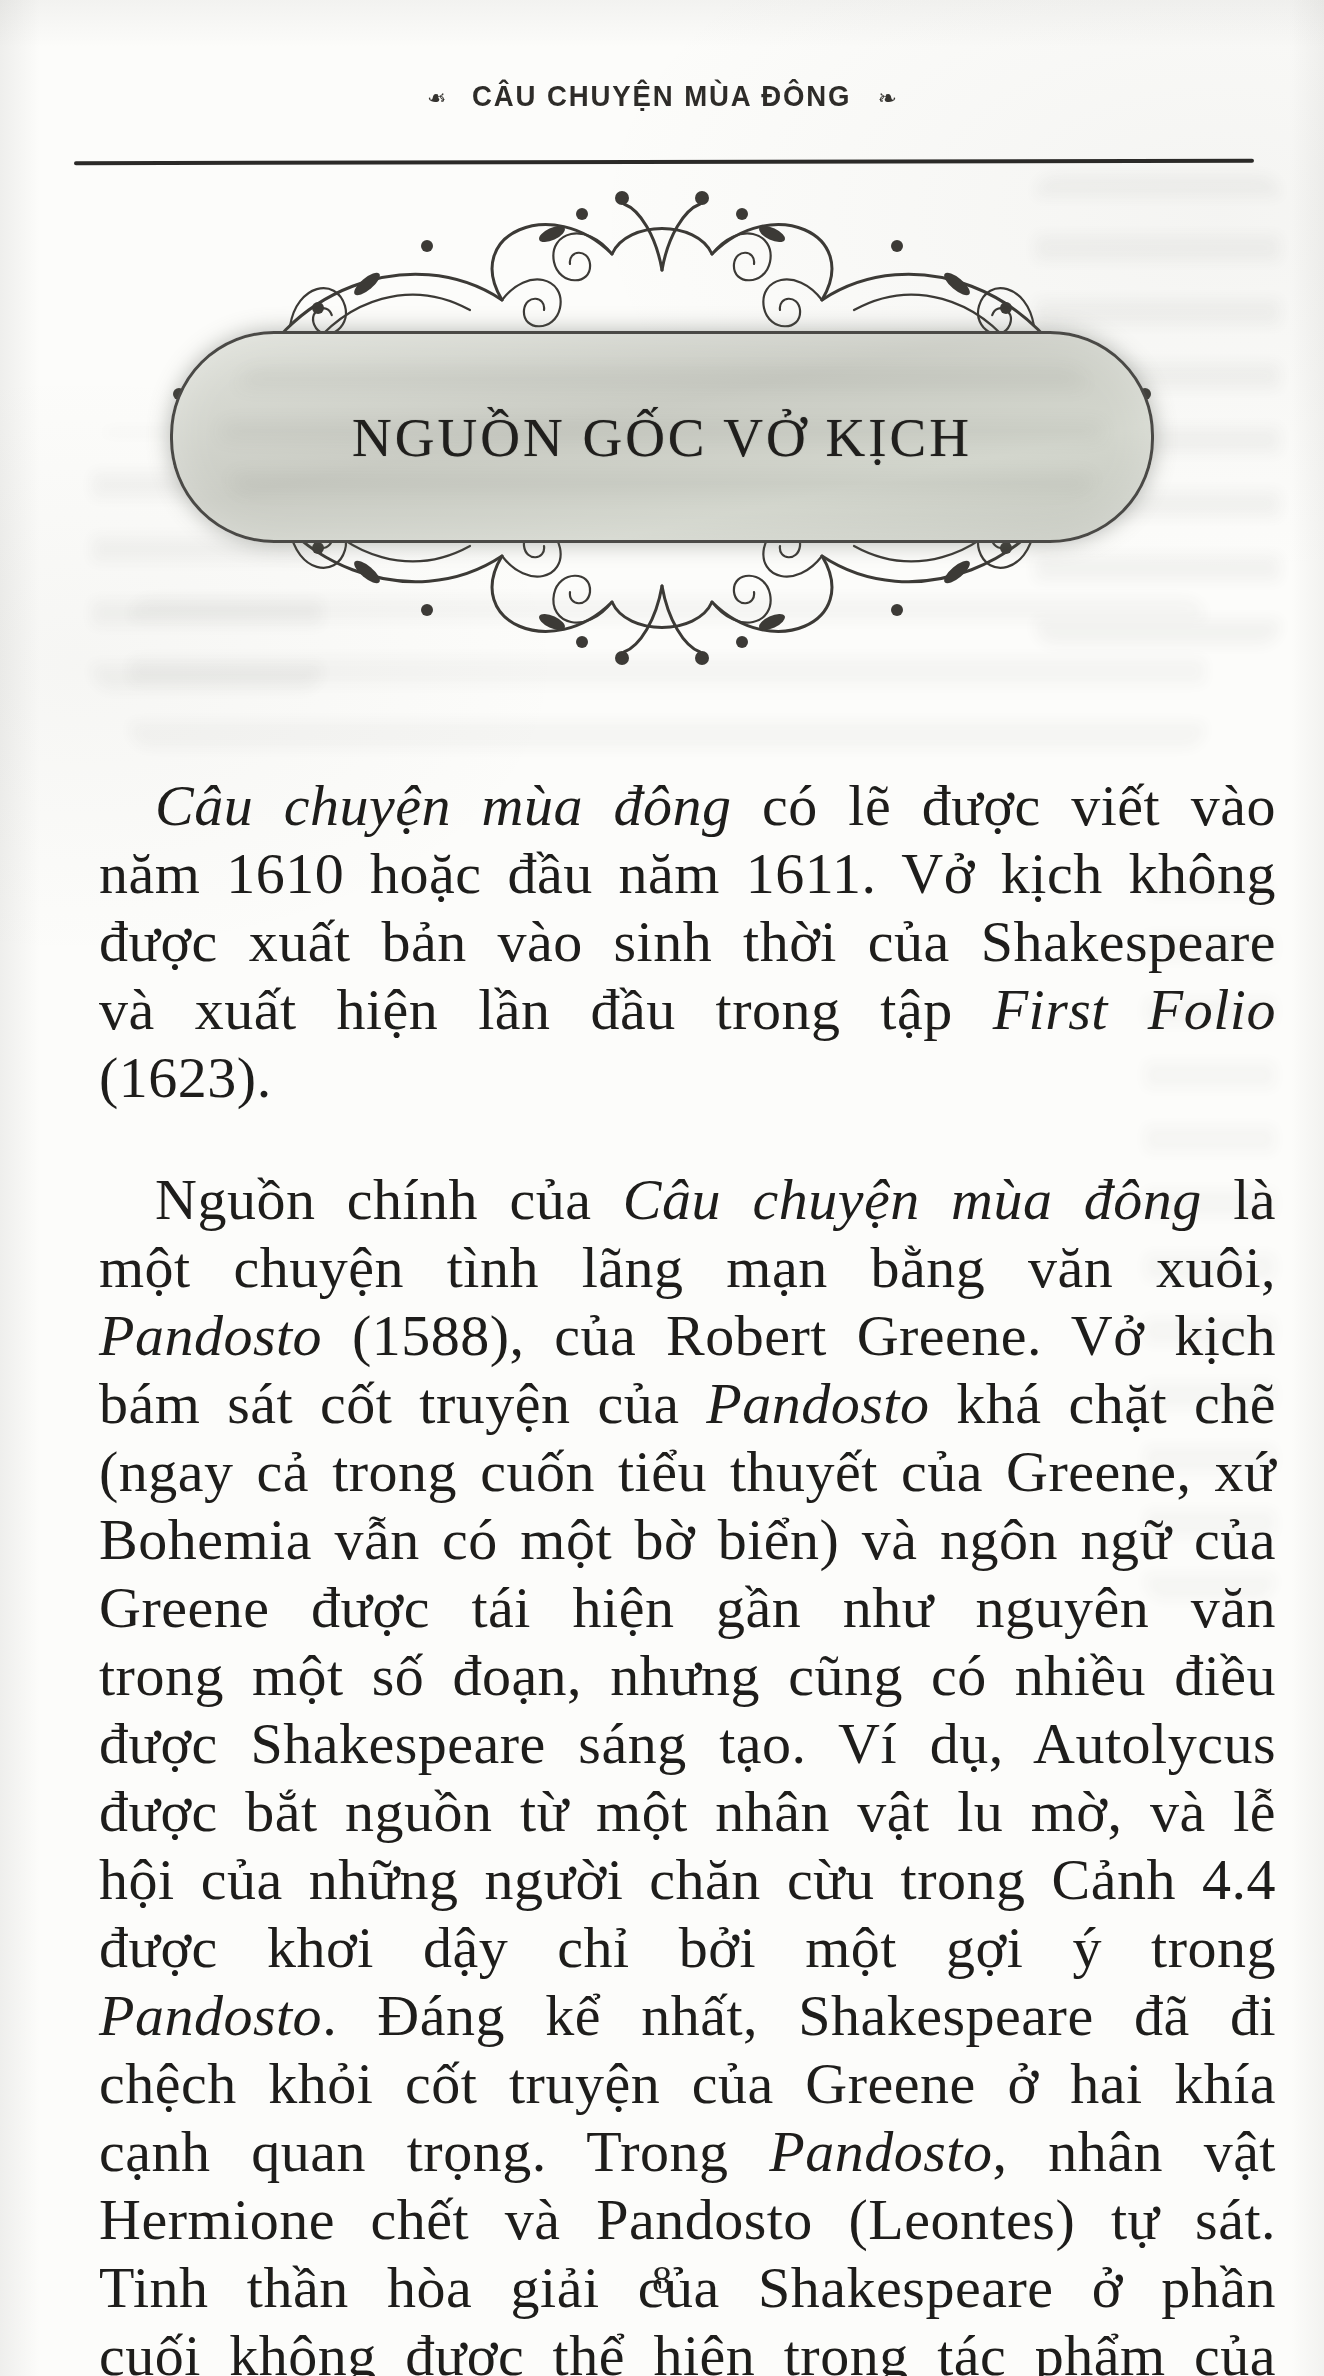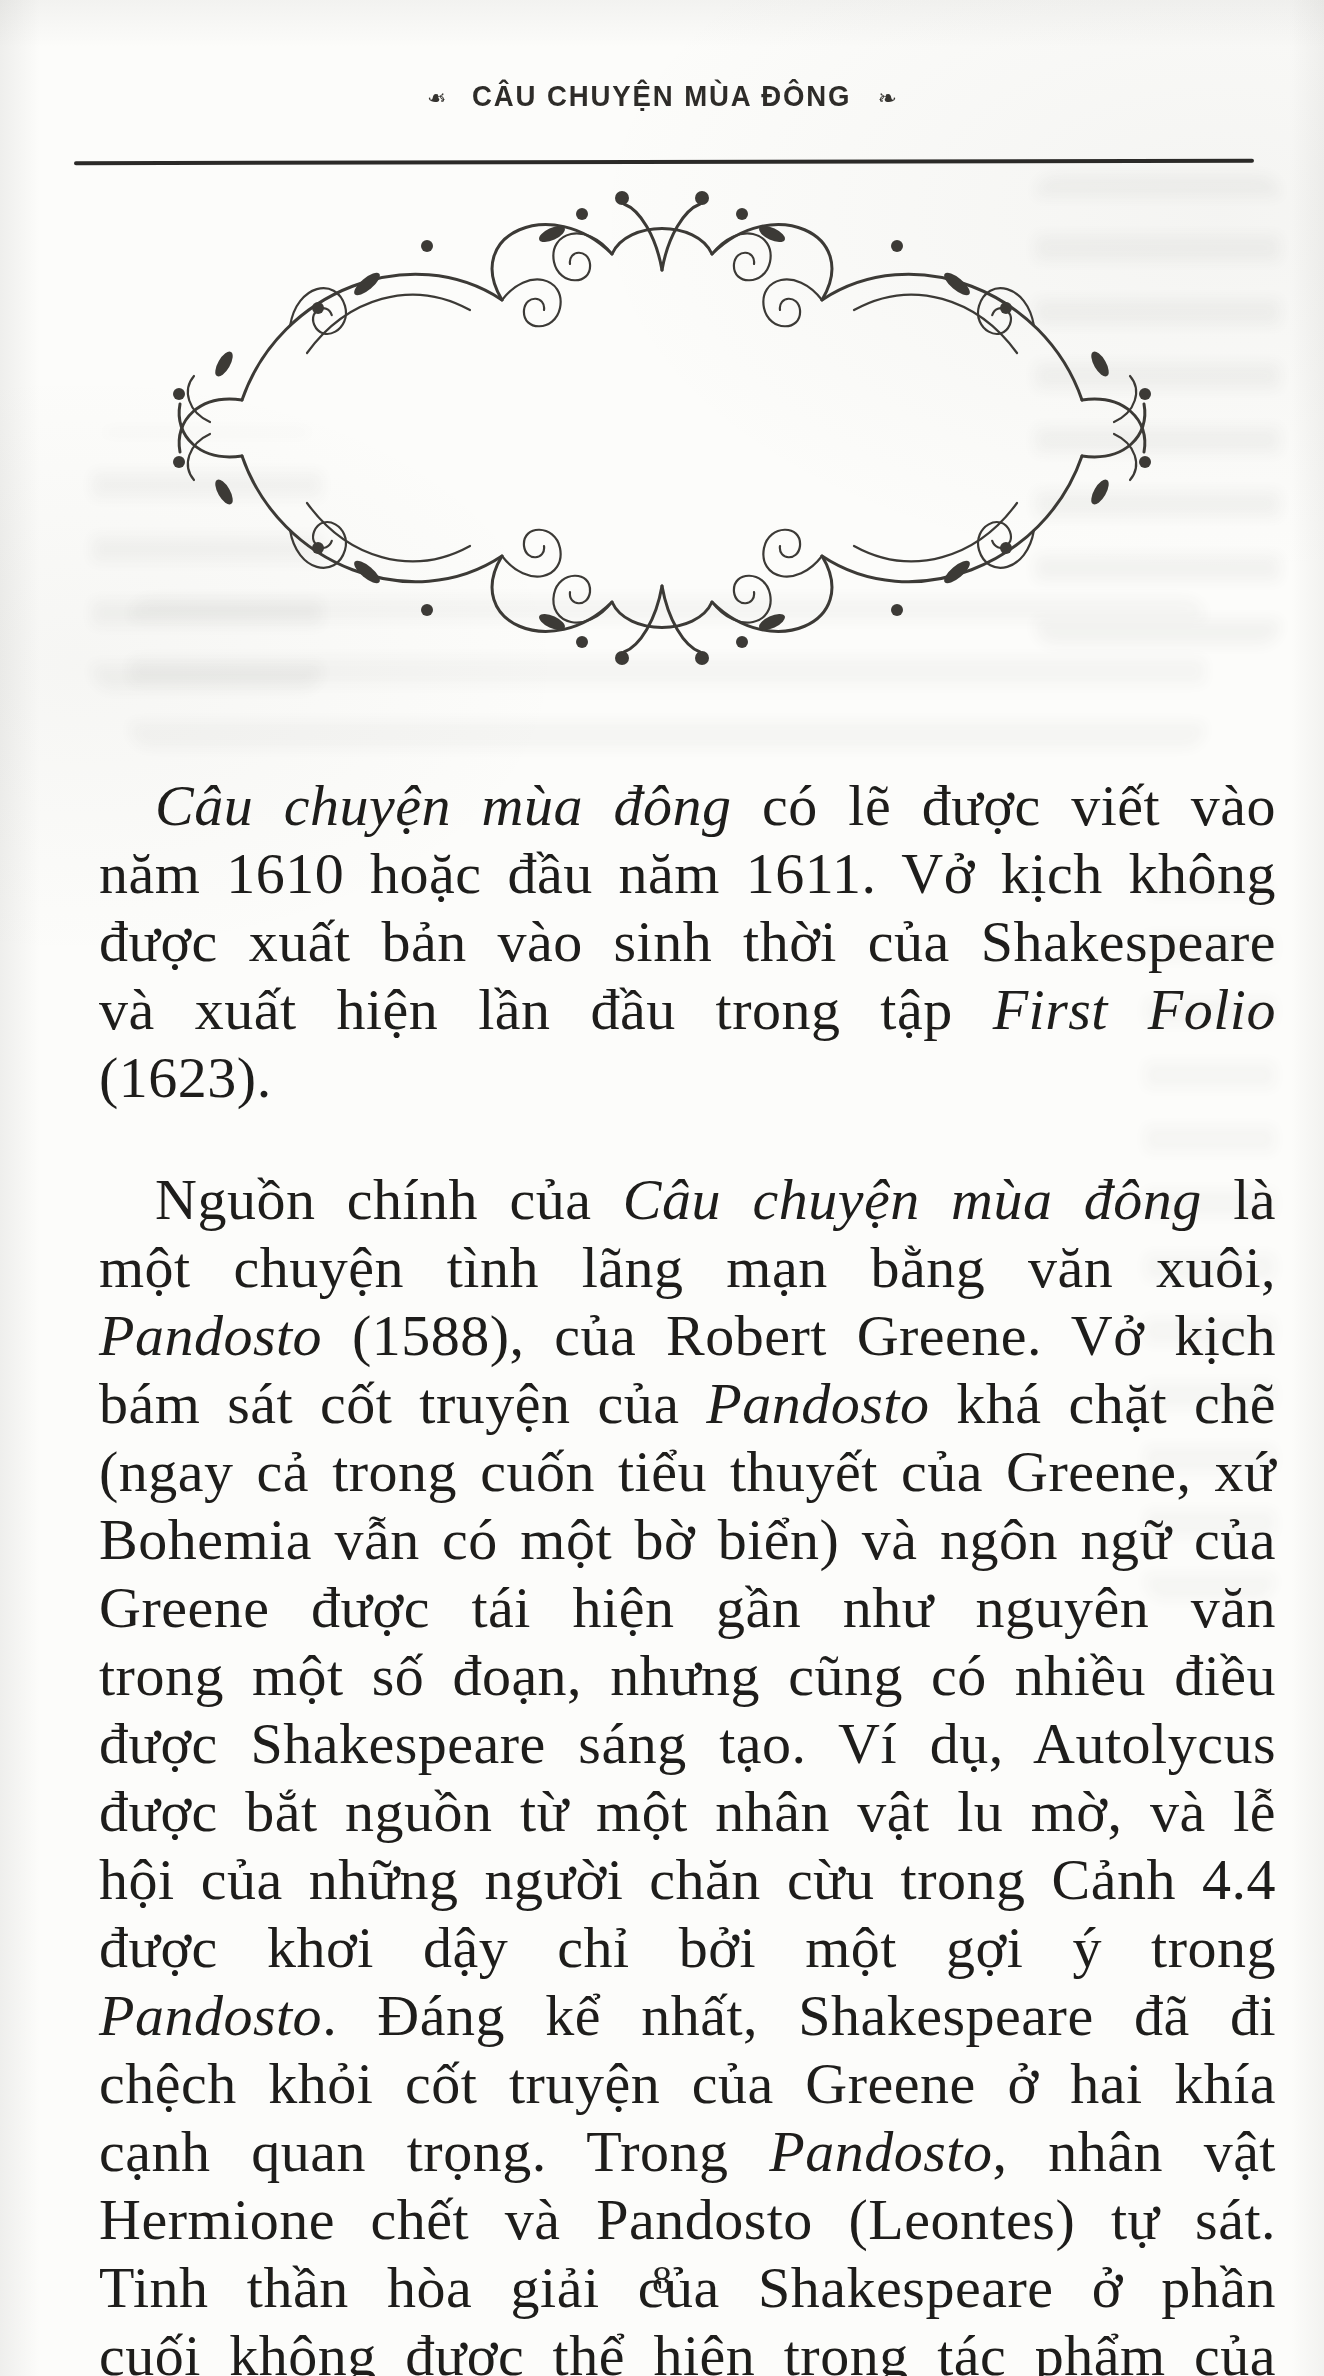--- a/index.html
+++ b/index.html
@@ -124,20 +124,23 @@
         <path class="st" d="M1000 252 C 1042 246, 1068 272, 1062 304"></path>
         <path class="st2" d="M128 286 C 106 296, 100 318, 112 332"></path>
         <path class="st2" d="M1032 286 C 1054 296, 1060 318, 1048 332"></path>
         <circle class="fl" cx="97" cy="314" r="6"></circle>
         <circle class="fl" cx="1063" cy="314" r="6"></circle>
         <ellipse class="fl" cx="142" cy="216" rx="14" ry="6" transform="rotate(-60 142 216)"></ellipse>
         <ellipse class="fl" cx="1018" cy="216" rx="14" ry="6" transform="rotate(60 1018 216)"></ellipse>
       </g>
       <use href="#topdeco" transform="matrix(1,0,0,-1,0,560)"></use>
     </svg>
+    <div class="plaque">
+      <div class="plaque-title">NGUỒN GỐC VỞ KỊCH</div>
+    </div>
   </div>
 
   <div class="body">
       <p><span class="it">Câu chuyện mùa đông</span><span> có lẽ được viết vào năm 1610 hoặc đầu năm 1611. Vở kịch không được xuất bản vào sinh thời của Shakespeare và xuất hiện lần đầu trong tập </span><span class="it">First Folio</span><span> (1623).</span></p>
       <p><span>Nguồn chính của </span><span class="it">Câu chuyện mùa đông</span><span> là một chuyện tình lãng mạn bằng văn xuôi, </span><span class="it">Pandosto</span><span> (1588), của Robert Greene. Vở kịch bám sát cốt truyện của </span><span class="it">Pandosto</span><span> khá chặt chẽ (ngay cả trong cuốn tiểu thuyết của Greene, xứ Bohemia vẫn có một bờ biển) và ngôn ngữ của Greene được tái hiện gần như nguyên văn trong một số đoạn, nhưng cũng có nhiều điều được Shakespeare sáng tạo. Ví dụ, Autolycus được bắt nguồn từ một nhân vật lu mờ, và lễ hội của những người chăn cừu trong Cảnh 4.4 được khơi dậy chỉ bởi một gợi ý trong </span><span class="it">Pandosto</span><span>. Đáng kể nhất, Shakespeare đã đi chệch khỏi cốt truyện của Greene ở hai khía cạnh quan trọng. Trong </span><span class="it">Pandosto</span><span>, nhân vật Hermione chết và Pandosto (Leontes) tự sát. Tinh thần hòa giải của Shakespeare ở phần cuối không được thể hiện trong tác phẩm của Greene.</span></p>
     </div>
 
   <div class="pageno">8</div>
 
 </div>

